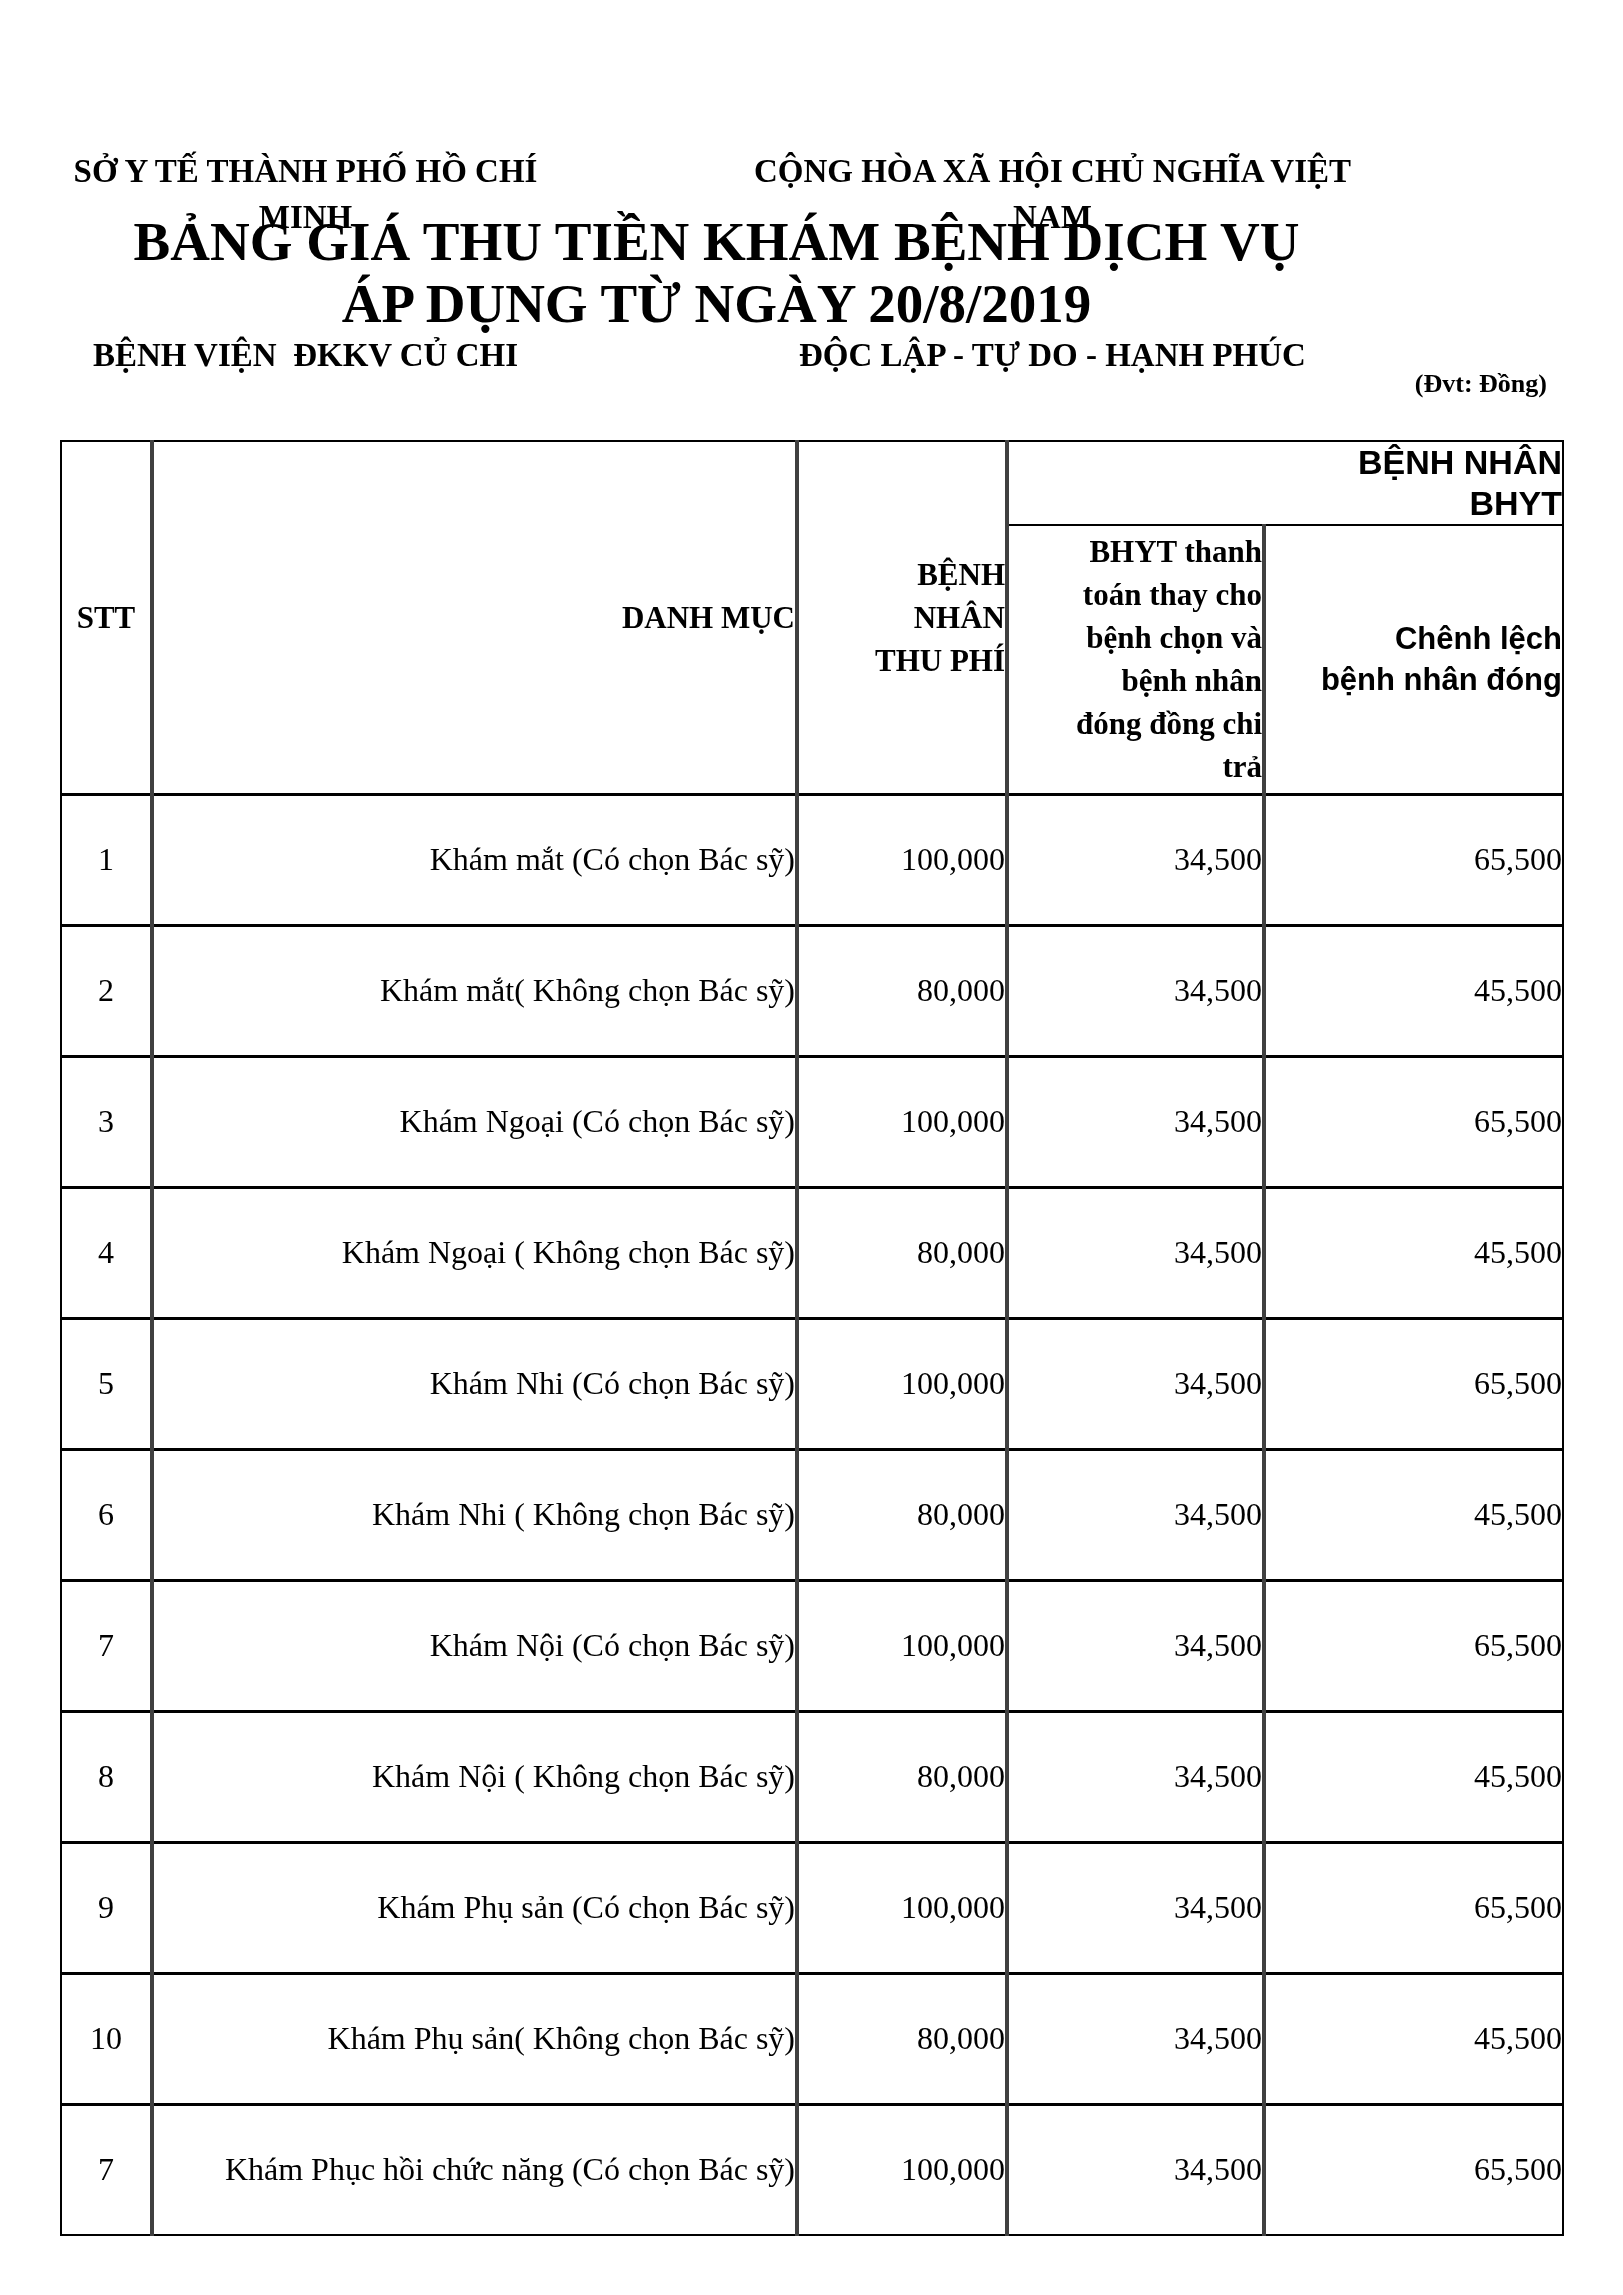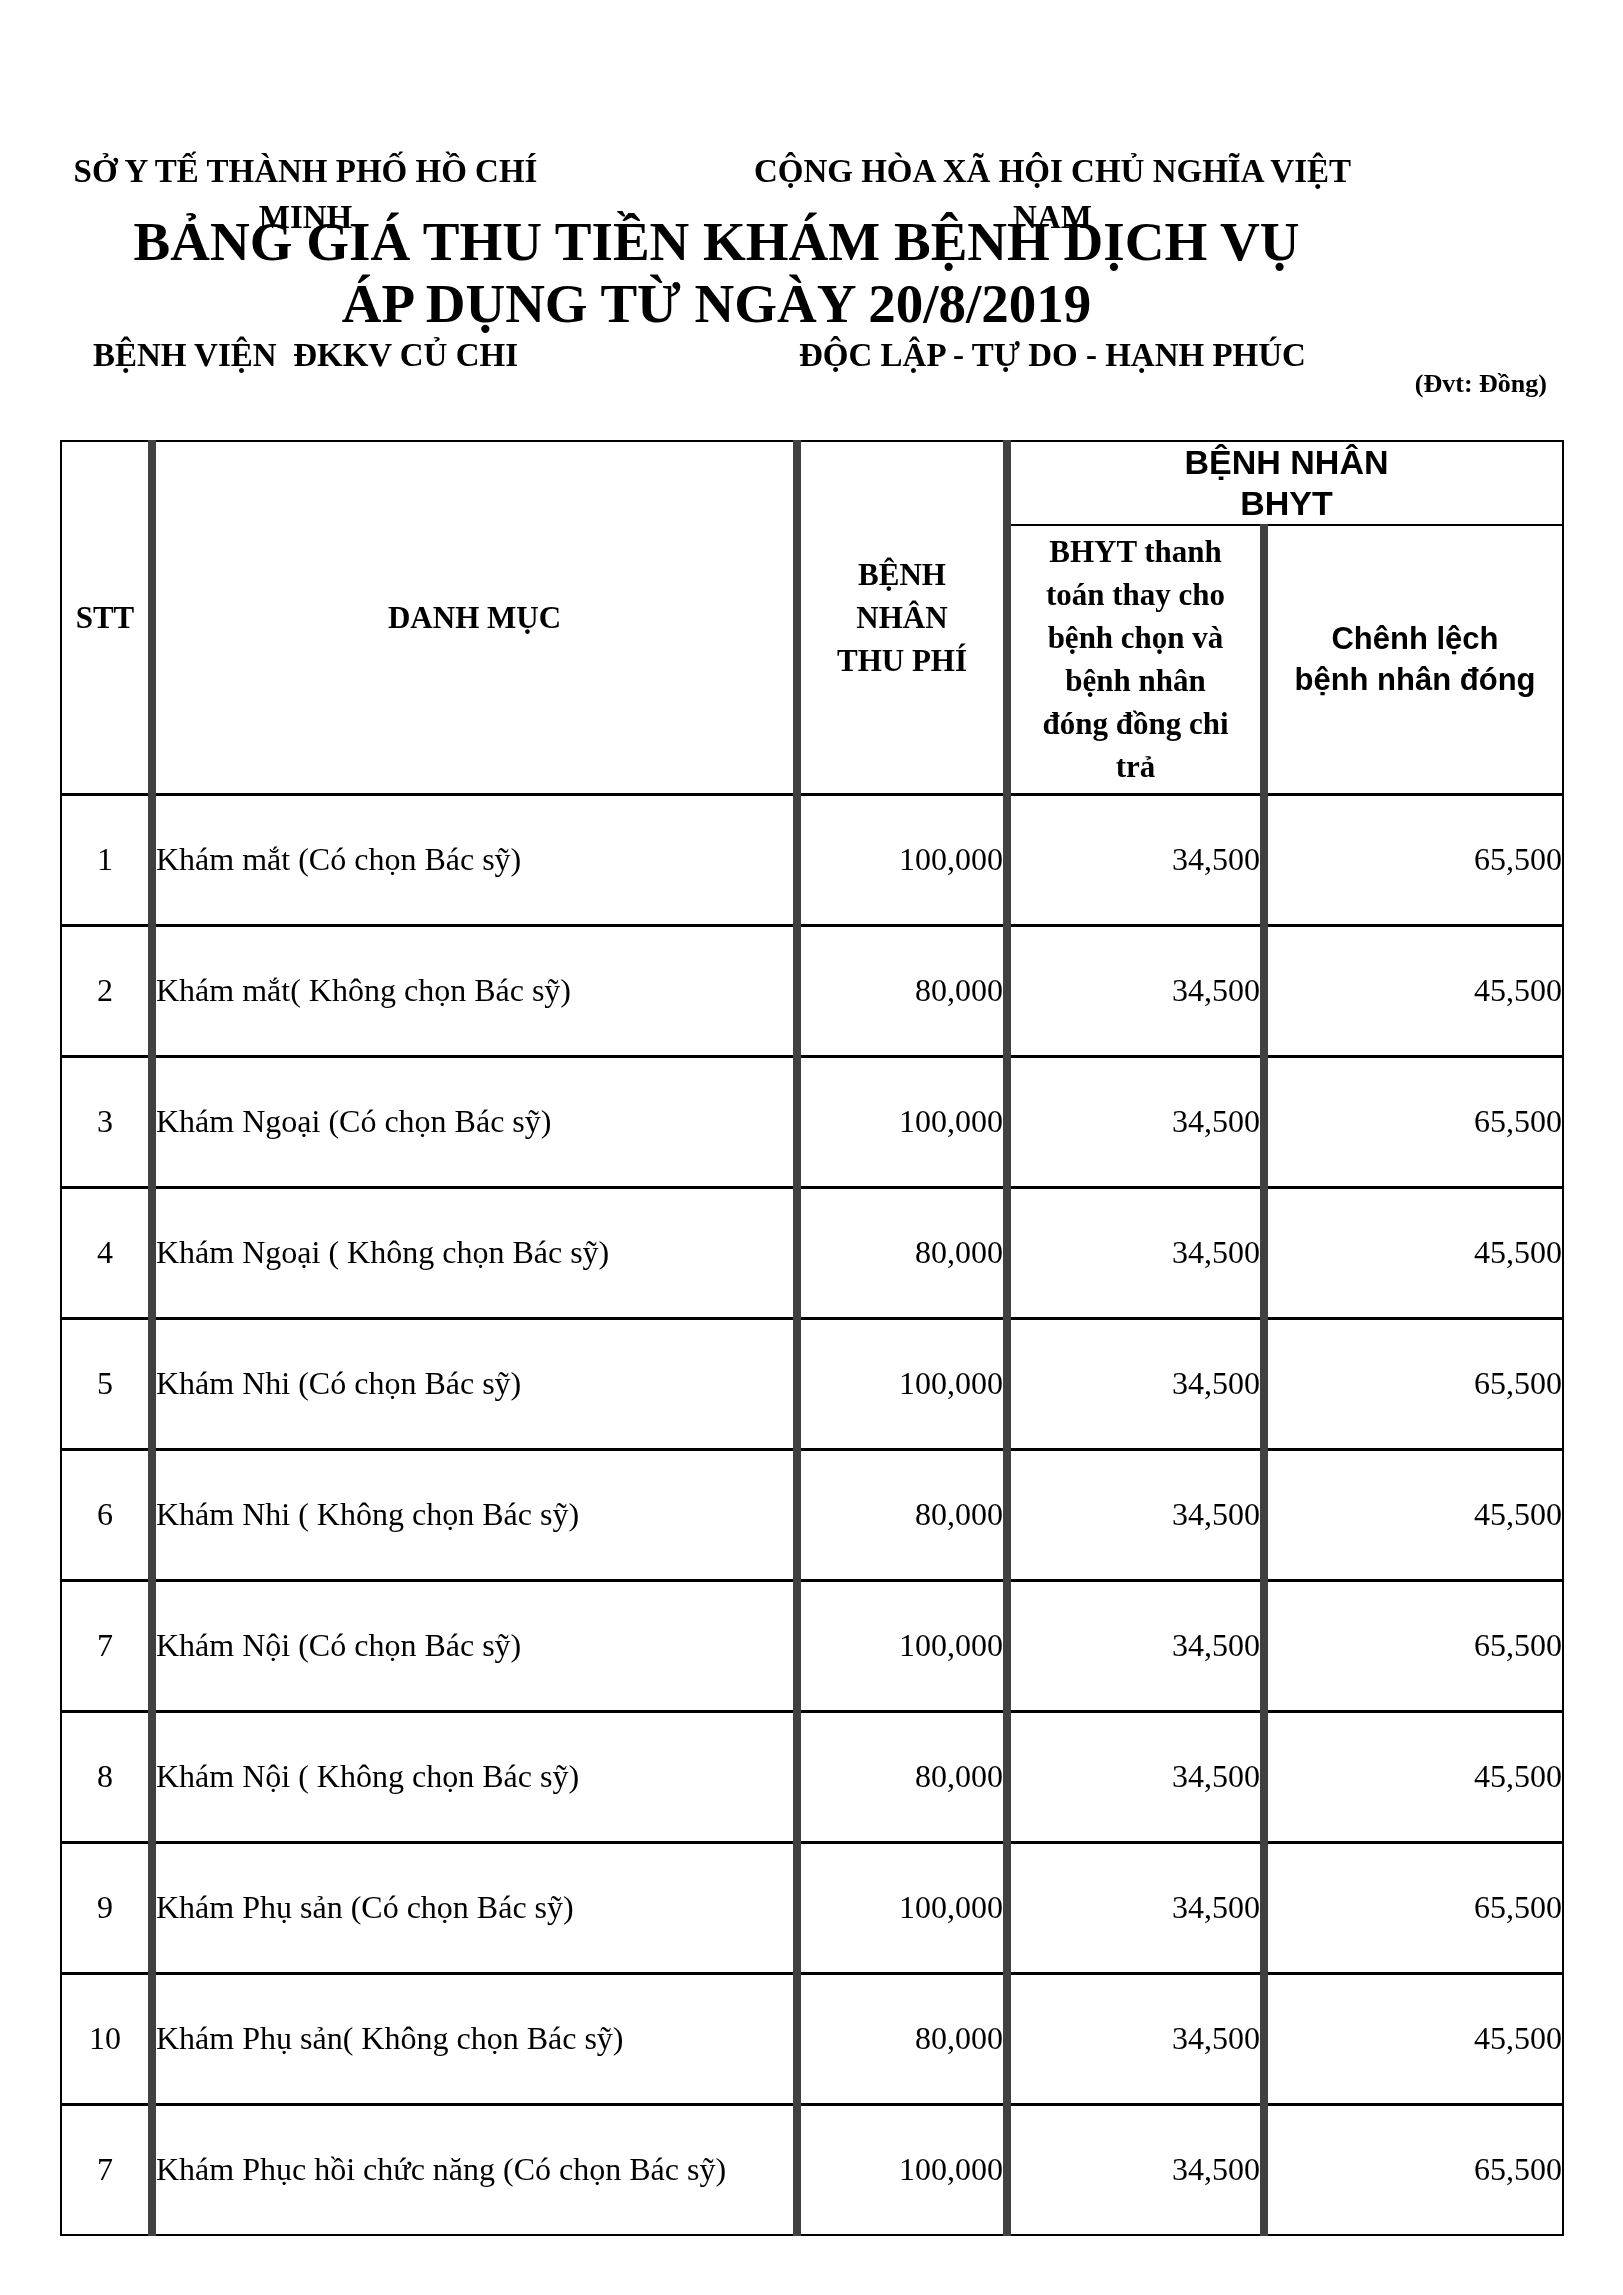--- a/index.html
+++ b/index.html
@@ -65,21 +65,21 @@
     table-layout: fixed;
     border: 2.9px solid #000;
   }
   #price-table th, #price-table td {
     box-sizing: border-box;
     padding: 0;
     overflow: hidden;
   }
   
   #price-table col {}
-  #price-table .v-sep { border-left: 8px solid #404040; }
+  #price-table .v-sep { border-left: 4px solid #404040; text-align: right; }
 
   
   #price-table thead th {
     font-weight: bold;
     vertical-align: middle;
     text-align: center;
     background: #fff;
   }
   th.serif-head { font-size: 31px; line-height: 43px; }
   th.sans-head  {

